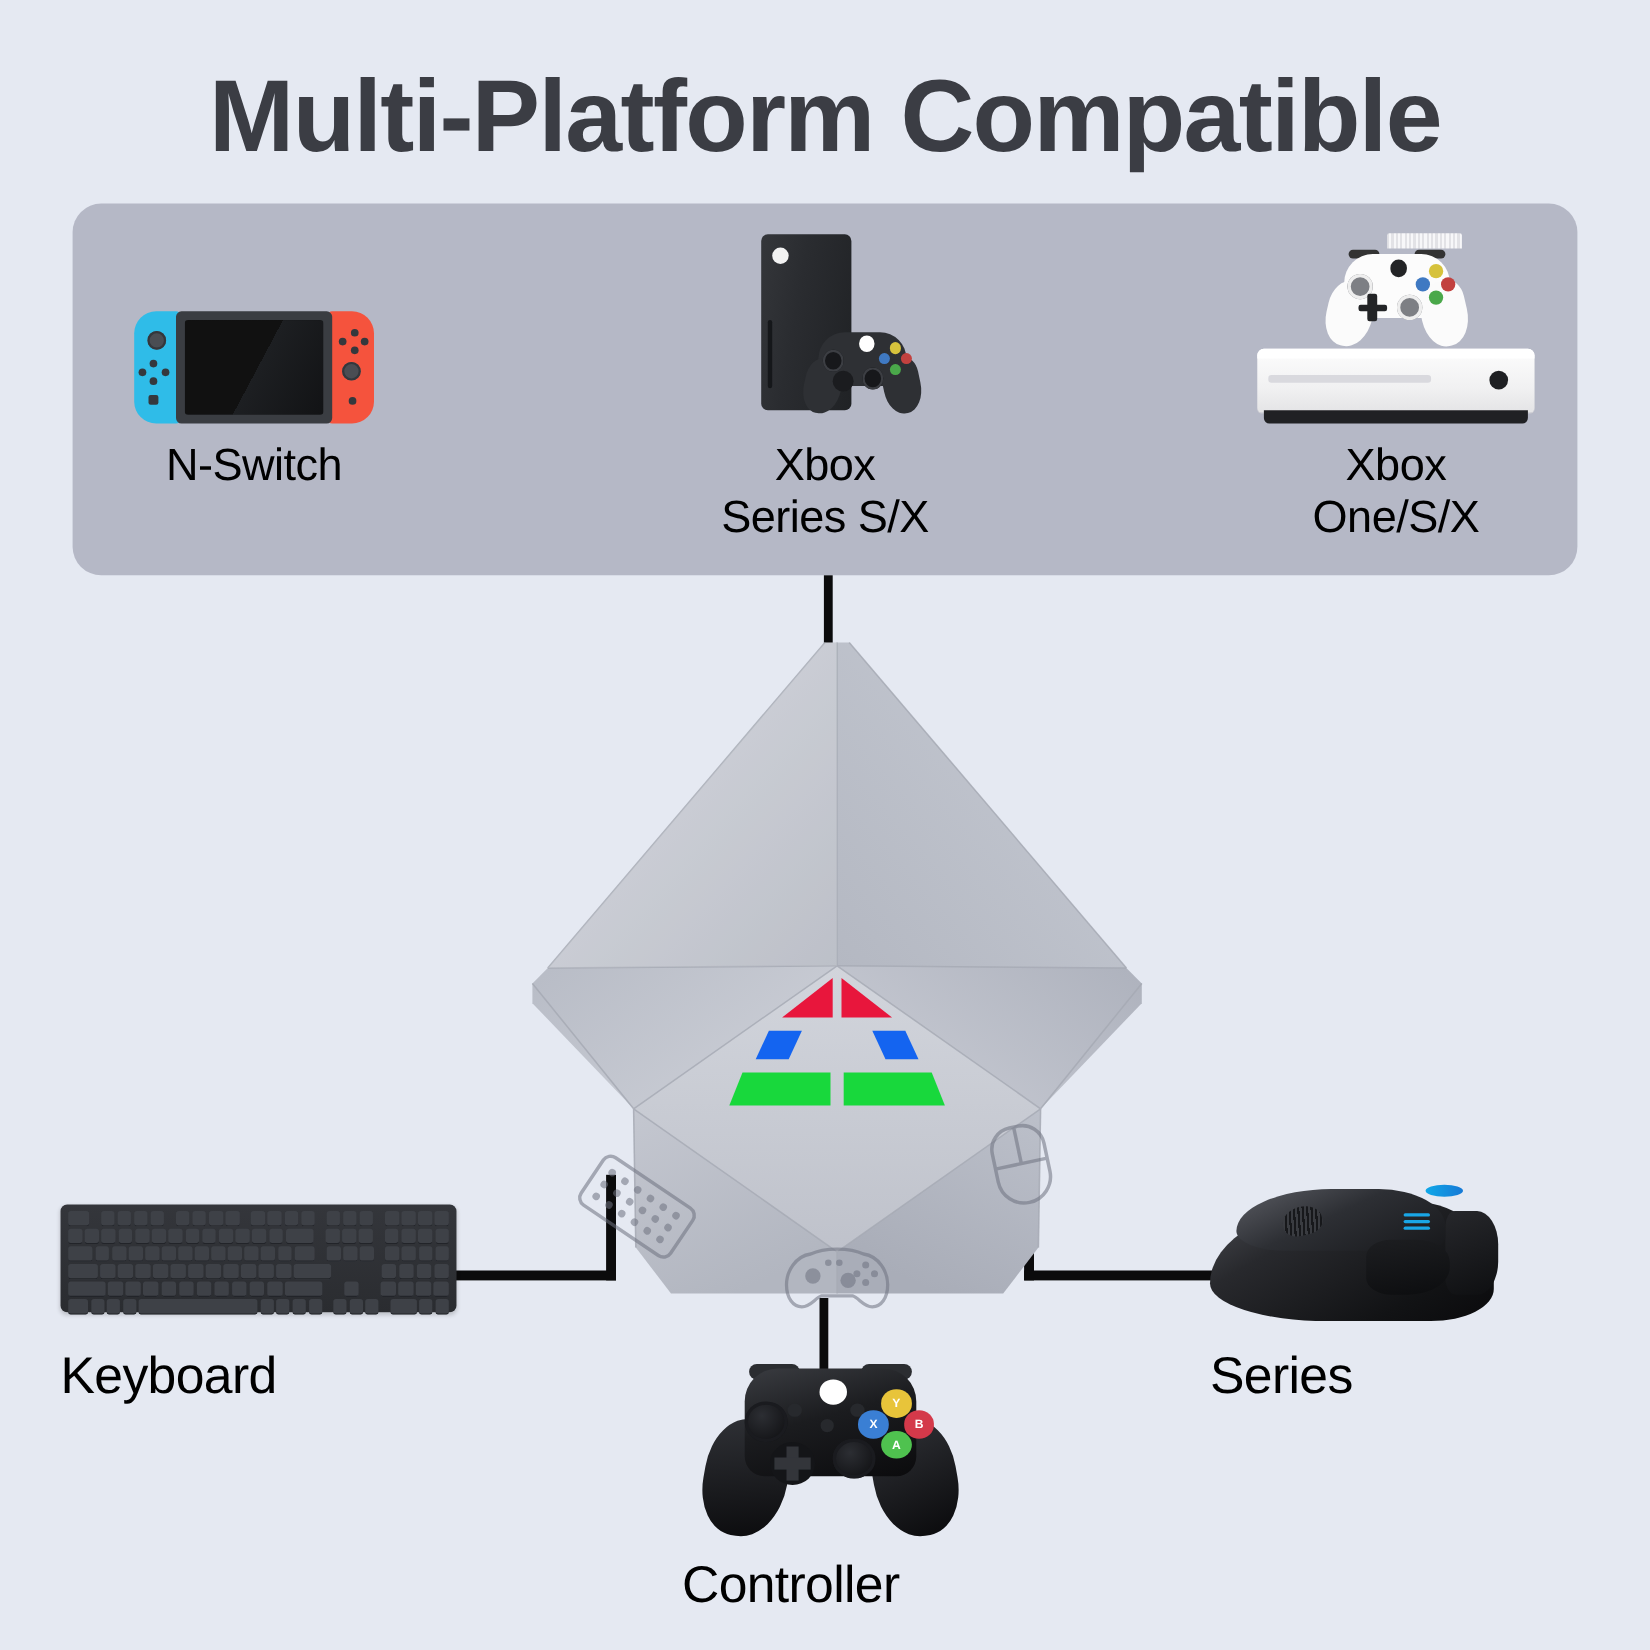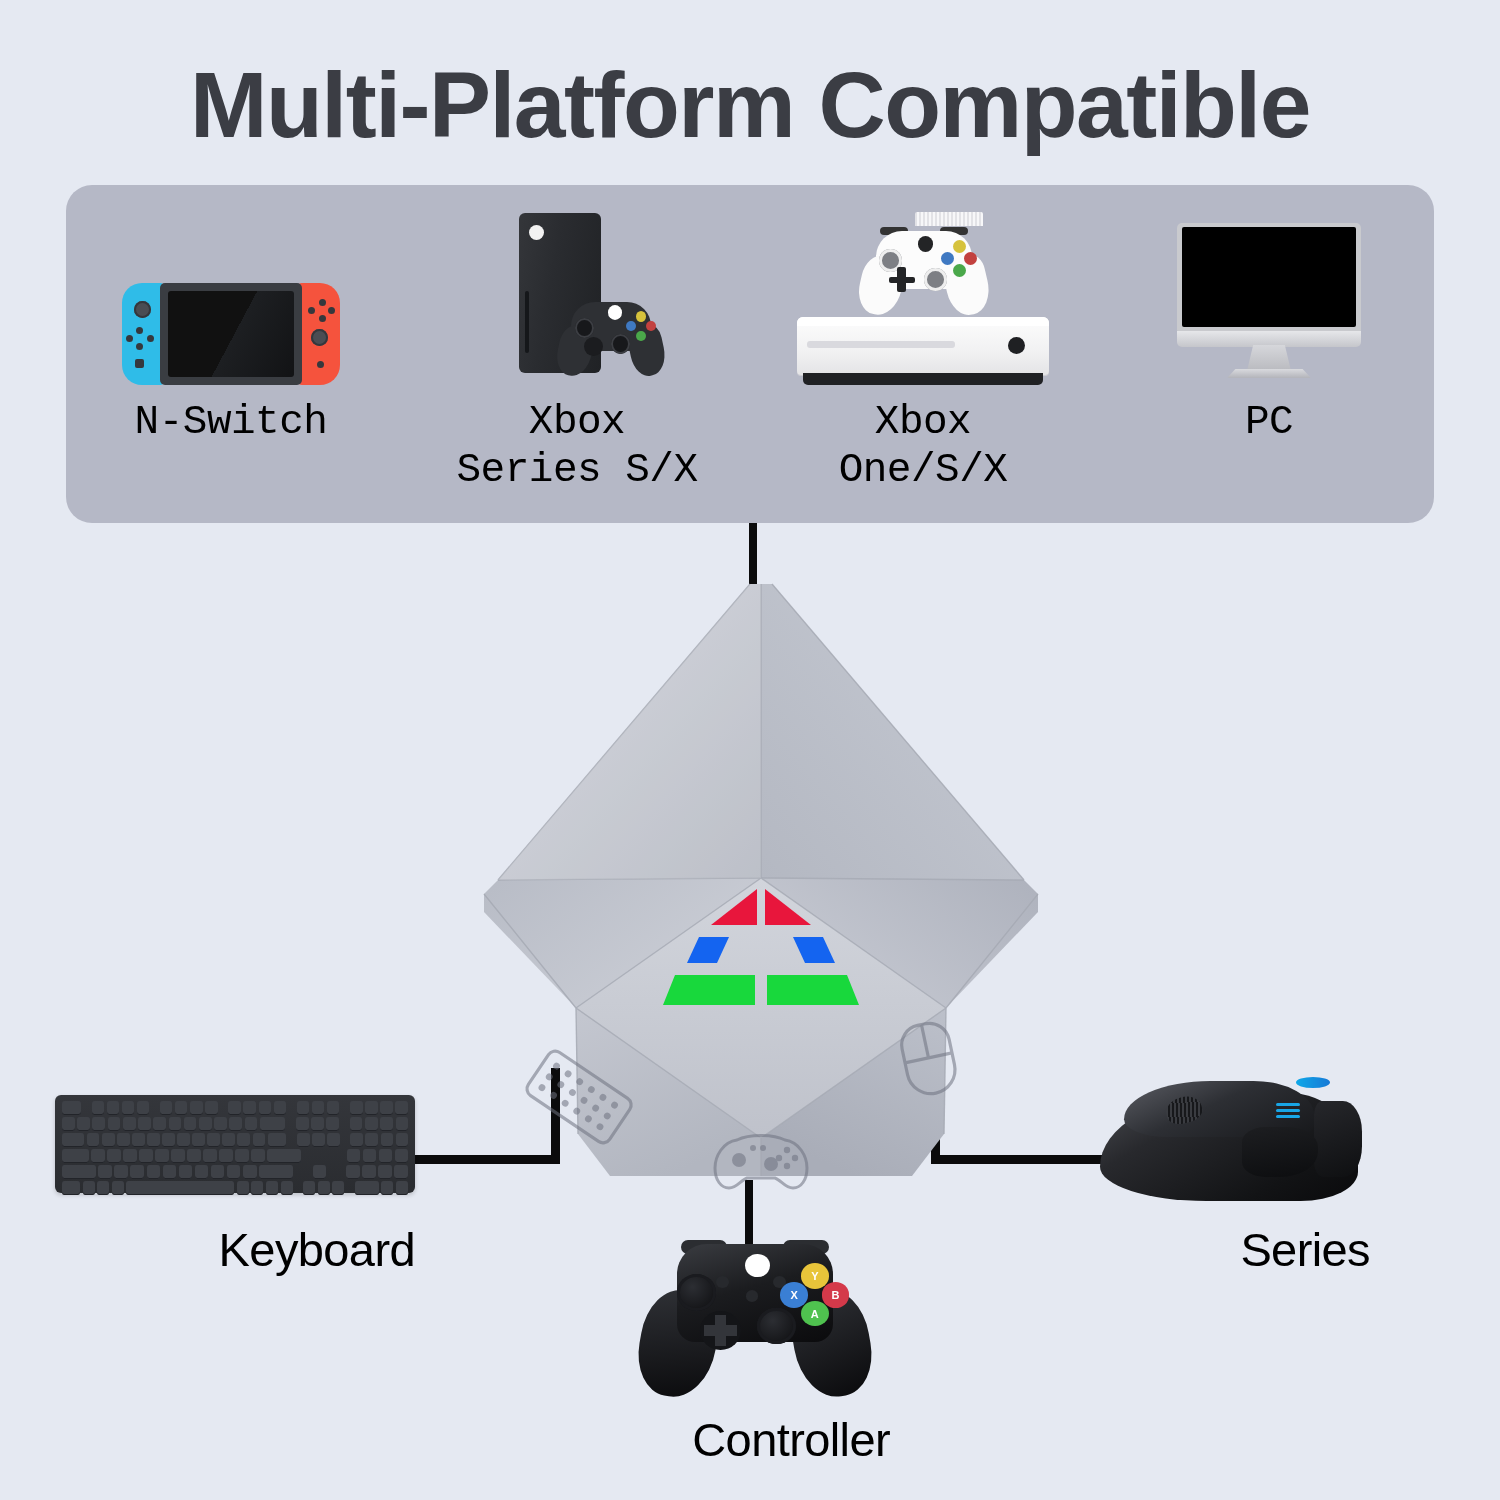--- a/index.html
+++ b/index.html
@@ -52,21 +52,20 @@
     justify-content:center;
     position:relative;
   }
   .platform-label {
     margin-top:14px;
     text-align:center;
     font-size:41px;
     color:#000;
     line-height:1.17;
     letter-spacing:-0.5px;
-    font-family:Liberation Mono, monospace;
   }
 
   
   .switch { position:relative; width:218px; height:102px; }
   .switch .joy {
     position:absolute; top:0; width:42px; height:102px;
   }
   .switch .joy-l { left:0; background:#2fbce8; border-radius:20px 4px 4px 20px; }
   .switch .joy-r { right:0; background:#f5533d; border-radius:4px 20px 20px 4px; }
   .switch .body {
@@ -368,21 +367,21 @@
     display:flex; align-items:center; justify-content:center;
     font-family:"Liberation Sans", sans-serif;
   }
   .ctl .small-btn {
     position:absolute; width:5.5%; height:7.5%; border-radius:50%;
     background:#27292d;
   }
 
   .periph-label {
     position:absolute;
-    text-align:right;
+    text-align:left;
     font-size:47px;
     color:#000;
     letter-spacing:-0.6px;
     white-space:nowrap;
   }
 </style>
 </head>
 <body>
 
 <div class="title">Multi-Platform Compatible</div>
@@ -465,33 +464,20 @@
             <div class="ab" style="left:72%;top:16%;background:#d6c23c;"></div>
             <div class="ab" style="left:81%;top:29%;background:#c2413f;"></div>
             <div class="ab" style="left:63%;top:29%;background:#3f79c2;"></div>
             <div class="ab" style="left:72%;top:42%;background:#4aa84a;"></div>
           </div>
         </div>
       </div>
       <div class="platform-label">Xbox<br>One/S/X</div>
     </div>
 
-    <div class="platform-cell">
-      <div class="platform-art">
-        <div class="pc">
-          <div class="bezel">
-              <div class="screen"></div>
-            </div>
-          <div class="chin"></div>
-          <div class="neck"></div>
-          <div class="foot"></div>
-        </div>
-      </div>
-      <div class="platform-label">PC</div>
-    </div>
 
   </div>
 </div>
 
 <div class="wire" style="left:749px; top:523px; width:8px; height:70px;"></div>
 
 <div class="wire" style="left:551px; top:1068px; width:9px; height:96px;"></div>
 <div class="wire" style="left:412px; top:1155px; width:148px; height:9px;"></div>
 
 <div class="wire" style="left:931px; top:1068px; width:9px; height:96px;"></div>

